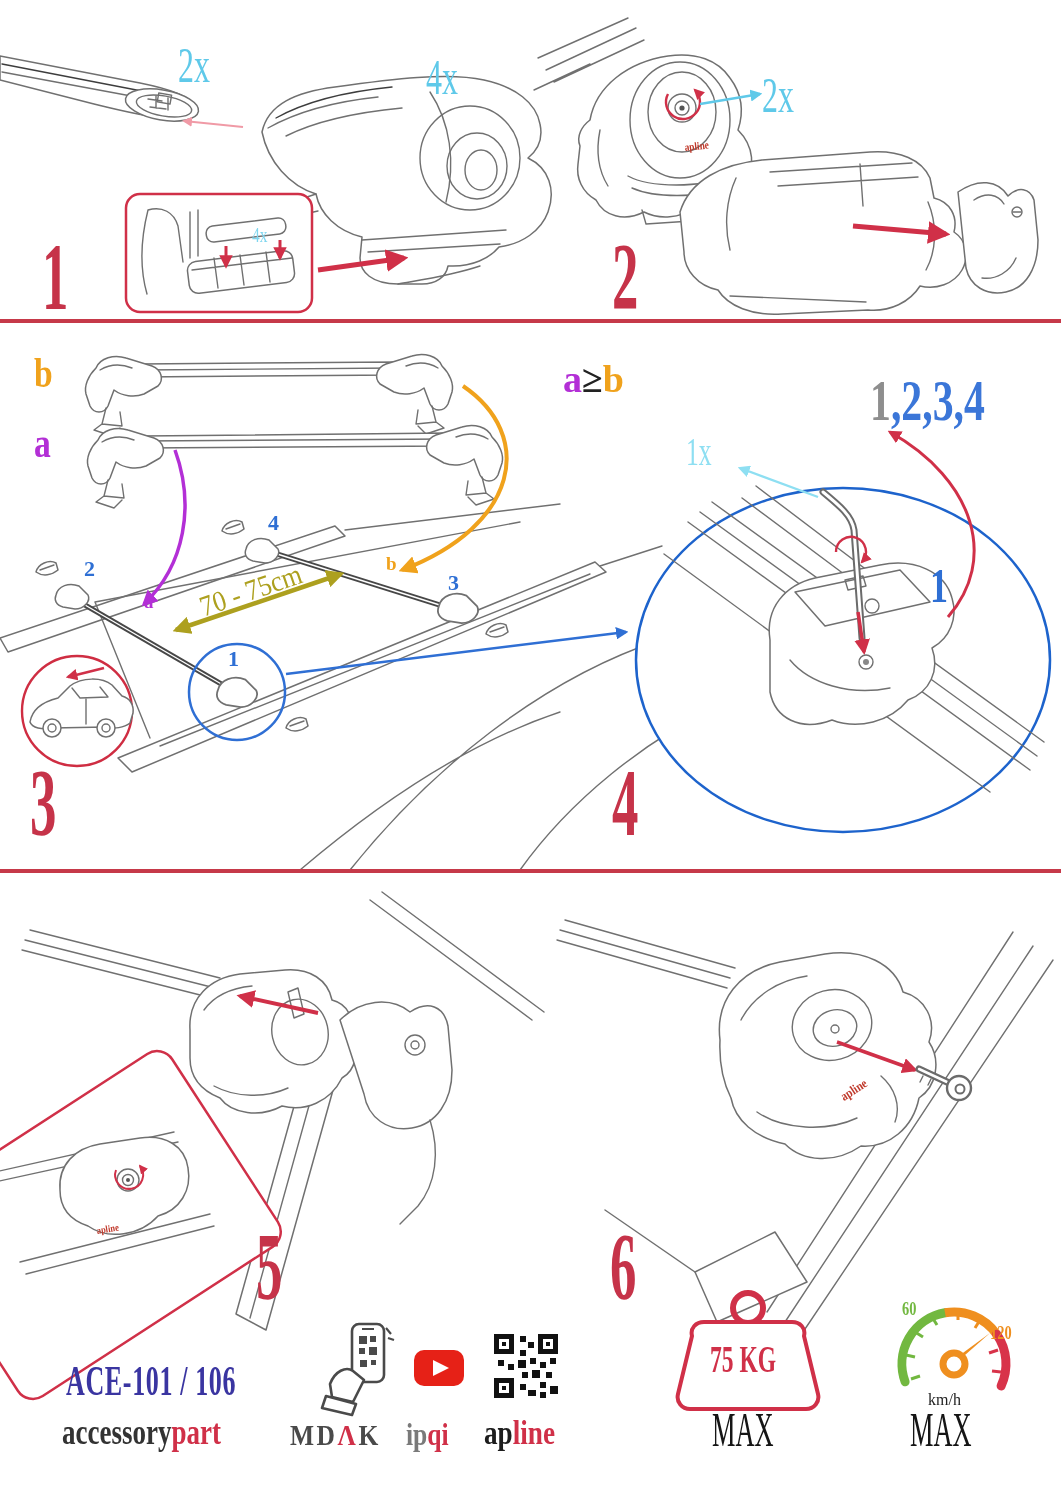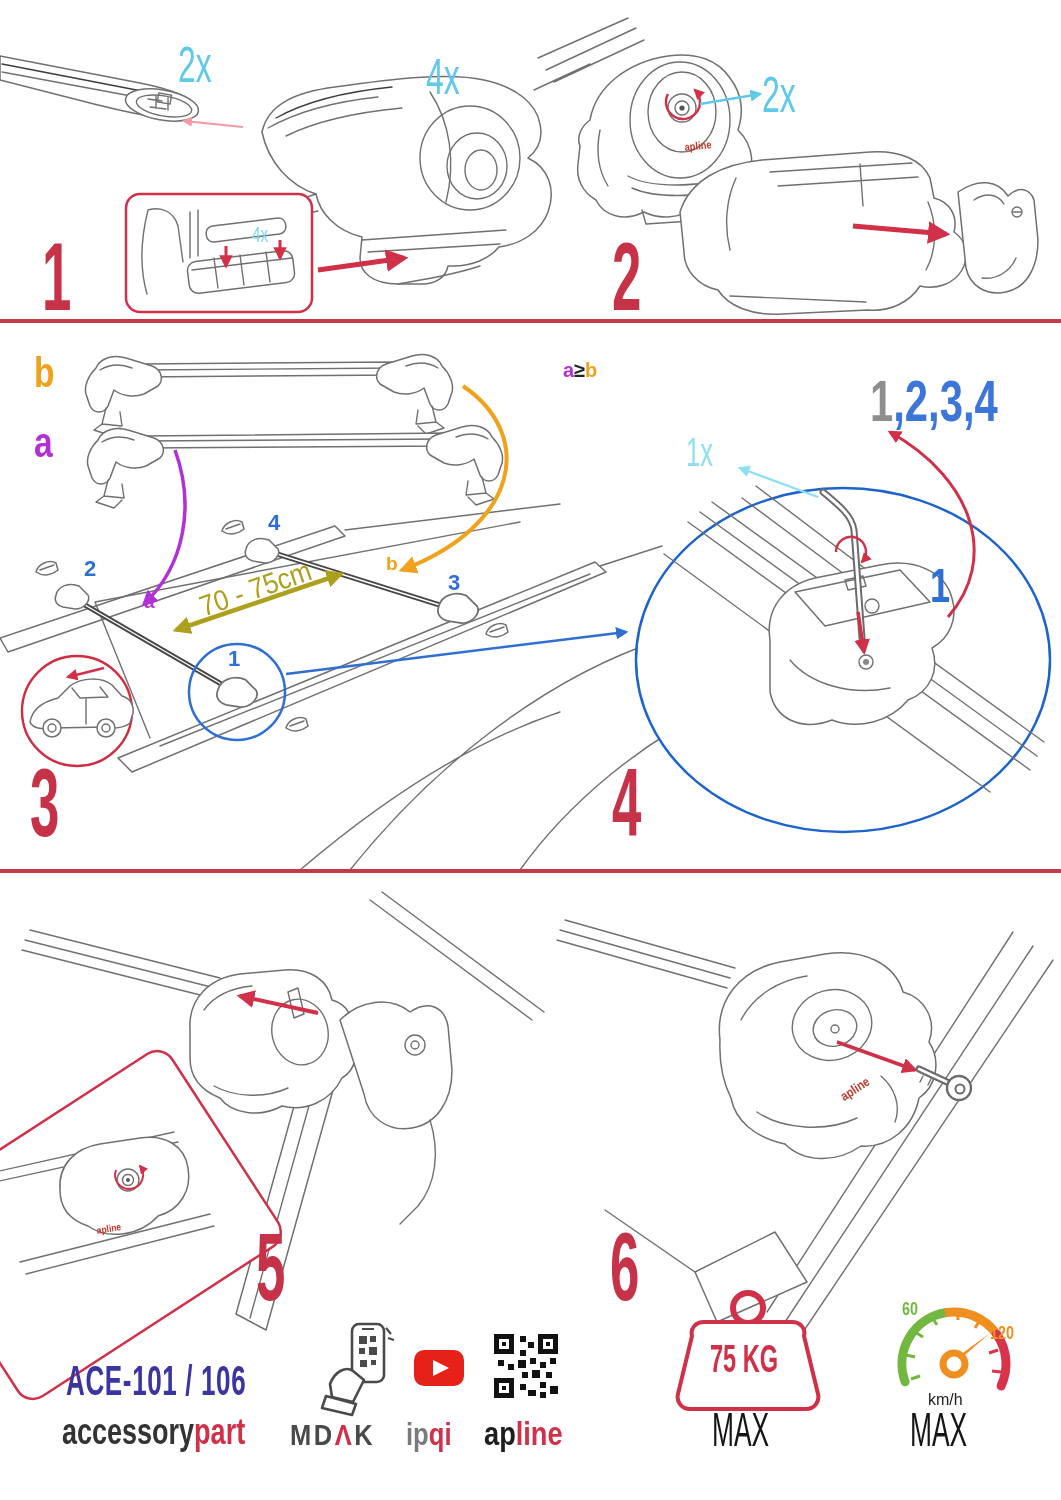--- a/index.html
+++ b/index.html
@@ -1,17 +1,17 @@
 <!DOCTYPE html>
 <html><head>
 <meta charset="utf-8">
 <style>
   html,body{margin:0;padding:0;background:#fff;}
   .page{position:relative;width:1061px;height:1500px;background:#fff;overflow:hidden;
-        font-family:Liberation Sans, sans-serif;}
+        font-family:Liberation Serif, serif;}
   .abs{position:absolute;}
   .t{position:absolute;display:inline-block;transform-origin:left top;white-space:nowrap;line-height:1;}
   .divider{position:absolute;left:0;width:1061px;height:4px;background:#c63949;}
   .stepnum{position:absolute;display:inline-block;color:#c63349;font-size:96px;line-height:74px;
            font-weight:700;transform:scaleX(.55);transform-origin:left top;}
   .qty{color:#5fc9e9;font-weight:400;font-size:50px;transform:scaleX(.64);}
   .qty-light{color:#8edff2;font-weight:400;font-size:40px;transform:scaleX(.64);}
   .roofnum{color:#2e6fd4;font-weight:700;font-size:22px;}
   .brand-mini{color:#c0392b;font-weight:700;}
   svg{position:absolute;overflow:visible;}
@@ -203,21 +203,21 @@
       <circle class="skn" cx="866" cy="322" r="7"></circle>
       <circle cx="866" cy="322" r="3" fill="#888"></circle>
     </g>
 
     <line x1="818" y1="157" x2="740" y2="128" stroke="#8edff2" stroke-width="2.4" marker-end="url(#mc2)"></line>
     <path d="M948,277 C998,220 975,140 890,92" fill="none" stroke="#d03048" stroke-width="3" marker-end="url(#mr)"></path>
   </svg>
 
   <span class="t" style="left:34px;top:352px;font-size:42px;font-weight:700;color:#f0a21c;transform:scaleX(.8)">b</span>
   <span class="t" style="left:34px;top:422px;font-size:42px;font-weight:700;color:#b32fd6;transform:scaleX(.8)">a</span>
-  <span class="t" style="left:563px;top:360px;font-size:20px;font-weight:700"><span style="color:#b32fd6">a</span><span style="color:#222">≥</span><span style="color:#f0a21c">b</span></span>
+  <span class="t" style="left:563px;top:360px;font-size:38px;font-weight:700"><span style="color:#b32fd6">a</span><span style="color:#222">≥</span><span style="color:#f0a21c">b</span></span>
   <span class="t" style="left:870px;top:372px;font-size:58px;font-weight:700;transform:scaleX(.72)"><span style="color:#8e8e8e">1</span><span style="color:#3b76d8">,2,3,4</span></span>
   <span class="t qty-light" style="left:686px;top:432px">1x</span>
   <span class="t roofnum" style="left:84px;top:558px">2</span>
   <span class="t roofnum" style="left:268px;top:512px">4</span>
   <span class="t roofnum" style="left:448px;top:572px">3</span>
   <span class="t roofnum" style="left:228px;top:648px">1</span>
   <span class="t" style="left:386px;top:554px;font-size:19px;font-weight:700;color:#f0a21c">b</span>
   <span class="t" style="left:144px;top:592px;font-size:19px;font-weight:700;color:#b32fd6">a</span>
   <span class="t" style="left:196px;top:594px;font-size:29px;color:#ada01f;transform:rotate(-19deg) scaleX(.9)">70 - 75cm</span>
   <span class="t" style="left:930px;top:562px;font-size:48px;font-weight:700;color:#2e6fd4;transform:scaleX(.75)">1</span>

